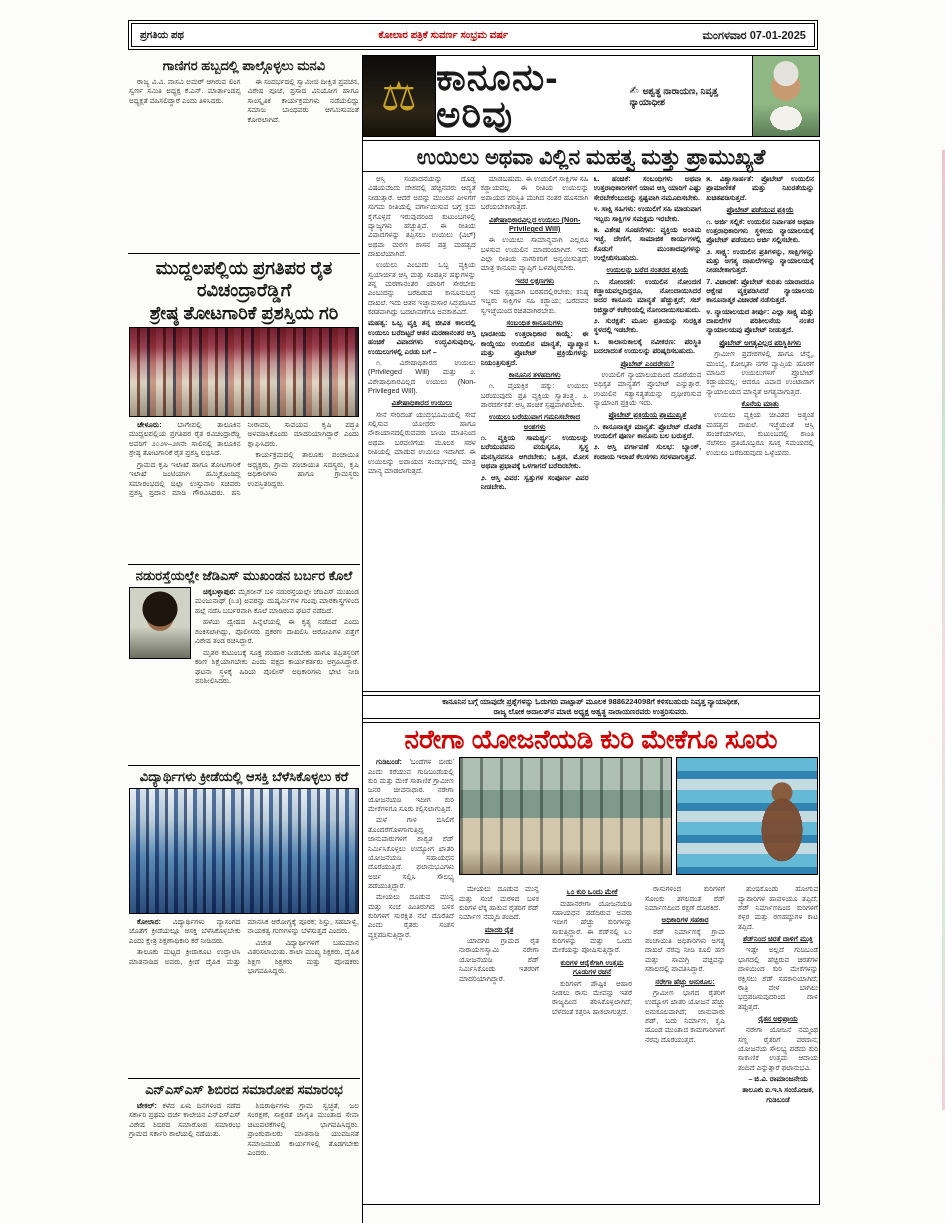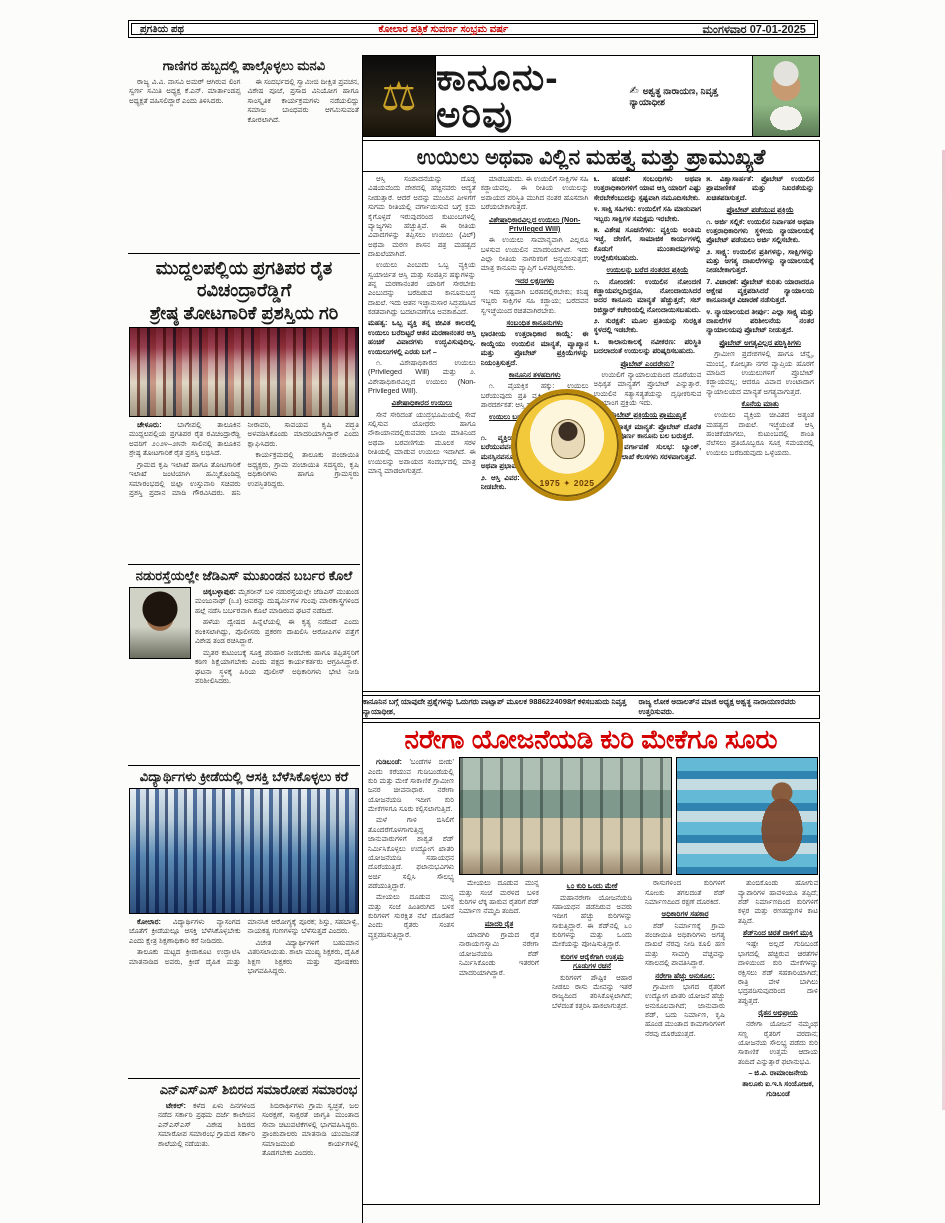--- a/index.html
+++ b/index.html
@@ -3,29 +3,29 @@
 <meta charset="utf-8">
 <style>
   html,body{margin:0;padding:0;}
   body{
     width:945px;height:1223px;position:relative;background:#fcfcfa;
     font-family:"Liberation Sans","DejaVu Sans",sans-serif;color:#1a1a1a;
     overflow:hidden;
   }
   .abs{position:absolute;}
   
-  .masthead{left:128px;top:20px;width:690px;height:18px;border:1.5px solid #000;padding:2px;box-sizing:border-box;background:#fff;}
+  .masthead{left:128px;top:20px;width:690px;height:30px;border:1.5px solid #000;padding:2px;box-sizing:border-box;background:#fff;}
   .masthead-inner{border:1px solid #000;height:100%;display:flex;align-items:center;justify-content:space-between;padding:0 8px;box-sizing:border-box;}
   .mh-left{font-weight:bold;font-size:10px;}
   .mh-center{font-weight:bold;font-size:10px;color:#c40000;}
   .mh-right{font-weight:bold;font-size:11px;}
   
   .leftcol{left:128px;top:55px;width:232px;}
   .l-article{padding:2px 1px 4px 1px;border-bottom:1.2px solid #000;overflow:hidden;}
-  .l-article:last-child{border-bottom:none;margin-left:29px;}
+  .l-article:last-child{border-bottom:none;}
   .h-small{font-size:13px;font-weight:bold;text-align:center;margin:2px 0 3px 0;line-height:1.15;}
   .h-two{font-size:18px;font-weight:bold;text-align:center;line-height:1.2;margin:2px 0;}
   .cols2{column-count:2;column-gap:7px;font-size:7.3px;line-height:1.3;text-align:justify;}
   .seg{margin:0 0 2px 0;}
   .seg-p{text-align:justify;text-indent:8px;}
   .seg-d{text-align:justify;text-indent:8px;}
   .seg-b{text-align:justify;font-weight:bold;}
   .seg-h{font-weight:bold;text-align:center;text-decoration:underline;margin:3px 0 2px 0;}
   .seg-g{font-weight:bold;text-align:center;}
   
@@ -77,30 +77,30 @@
   .will-col{flex:1;overflow:hidden;height:498px;}
   .seal{position:absolute;left:148px;top:248px;width:104px;height:104px;border-radius:50%;
     border:4px solid #b8860b;
     background:radial-gradient(circle at 50% 42%, #fdf6dd 0 46%, #f3c93c 47% 100%);
     box-shadow:0 0 0 2px #7a5a10 inset;display:flex;flex-direction:column;align-items:center;justify-content:flex-end;}
   .seal-face{position:absolute;top:26px;left:36px;width:32px;height:38px;border-radius:50% 50% 45% 45%;
     background:radial-gradient(circle at 50% 30%, #3c2f23 0 9px, transparent 10px),#e8d9b8;border:1px solid #6b5a2e;}
   .seal-years{font-size:8.5px;font-weight:bold;color:#6b3f07;margin-bottom:9px;letter-spacing:.5px;}
   
   .contact{margin-top:3px;height:24px;border:1.2px solid #000;box-sizing:border-box;
-    display:flex;align-items:center;justify-content:center;background:#fff;}
+    display:flex;flex-direction:column;align-items:center;justify-content:center;background:#fff;}
   .contact div{font-size:7.6px;font-weight:bold;line-height:1.3;}
   
   .nrega-box{margin-top:3px;height:483px;border:1.4px solid #000;box-sizing:border-box;background:#fff;overflow:hidden;}
   .nrega-title{color:#d40000;font-size:26px;font-weight:bold;text-align:center;line-height:1.05;padding:3px 0 2px 0;}
   .nrega-body{display:flex;gap:5px;padding:2px 5px;font-size:7.2px;line-height:1.3;}
   .nrega-left{width:86px;flex:none;overflow:hidden;height:430px;}
   .nrega-right{flex:1;display:flex;flex-direction:column;}
   .nrega-photos{display:flex;gap:4px;}
-  .nrega-cols{display:flex;gap:13px;margin-top:3px;}
+  .nrega-cols{display:flex;gap:13px;margin-top:9px;}
   .nrega-col{flex:1;overflow:hidden;height:305px;}
   .edge-artifact{right:0;top:150px;width:3px;height:960px;
     background:linear-gradient(180deg,#e7b7c2 0%,#bfe0c2 30%,#f2d4da 55%,#cfe6cf 80%,#e9c9d2 100%);opacity:.8;}
 </style>
 </head>
 <body>
 
 <div class="abs masthead">
   <div class="masthead-inner">
     <span class="mh-left">ಪ್ರಗತಿಯ ಪಥ</span>
@@ -225,24 +225,20 @@
           <div class="seg seg-b">೧. ಅರ್ಜಿ ಸಲ್ಲಿಕೆ: ಉಯಿಲಿನ ನಿರ್ವಾಹಕ ಅಥವಾ ಉತ್ತರಾಧಿಕಾರಿಗಳು ಸ್ಥಳೀಯ ನ್ಯಾಯಾಲಯಕ್ಕೆ ಪ್ರೊಬೇಟ್ ಪಡೆಯಲು ಅರ್ಜಿ ಸಲ್ಲಿಸಬೇಕು.</div>
           <div class="seg seg-b">೨. ಸಾಕ್ಷ್ಯ: ಉಯಿಲಿನ ಪ್ರತಿಗಳನ್ನು, ಸಾಕ್ಷಿಗಳನ್ನು ಮತ್ತು ಅಗತ್ಯ ದಾಖಲೆಗಳನ್ನು ನ್ಯಾಯಾಲಯಕ್ಕೆ ನೀಡಬೇಕಾಗುತ್ತದೆ.</div>
           <div class="seg seg-b">7. ವಿಚಾರಣೆ: ಪ್ರೊಬೇಟ್ ಕುರಿತು ಯಾರಾದರೂ ಆಕ್ಷೇಪ ವ್ಯಕ್ತಪಡಿಸಿದರೆ ನ್ಯಾಯಾಲಯ ಕಾನೂನಾತ್ಮಕ ವಿಚಾರಣೆ ನಡೆಸುತ್ತದೆ.</div>
           <div class="seg seg-b">೪. ನ್ಯಾಯಾಲಯದ ತೀರ್ಪು: ಎಲ್ಲಾ ಸಾಕ್ಷ್ಯ ಮತ್ತು ದಾಖಲೆಗಳ ಪರಿಶೀಲನೆಯ ನಂತರ ನ್ಯಾಯಾಲಯವು ಪ್ರೊಬೇಟ್ ನೀಡುತ್ತದೆ.</div>
           <div class="seg seg-h">ಪ್ರೊಬೇಟ್ ಅಗತ್ಯವಿಲ್ಲದ ಪರಿಸ್ಥಿತಿಗಳು</div>
           <div class="seg seg-p">ಗ್ರಾಮೀಣ ಪ್ರದೇಶಗಳಲ್ಲಿ ಹಾಗೂ ಚೆನ್ನೈ, ಮುಂಬೈ, ಕೋಲ್ಕತಾ ನಗರ ವ್ಯಾಪ್ತಿಯ ಹೊರಗೆ ಮಾಡಿದ ಉಯಿಲುಗಳಿಗೆ ಪ್ರೊಬೇಟ್ ಕಡ್ಡಾಯವಲ್ಲ; ಆದರೂ ವಿವಾದ ಉಂಟಾದಾಗ ನ್ಯಾಯಾಲಯದ ಮಾನ್ಯತೆ ಅಗತ್ಯವಾಗುತ್ತದೆ.</div>
           <div class="seg seg-h">ಕೊನೆಯ ಮಾತು</div>
           <div class="seg seg-p">ಉಯಿಲು ವ್ಯಕ್ತಿಯ ಜೀವಿತದ ಅತ್ಯಂತ ಮಹತ್ವದ ದಾಖಲೆ. ಇಚ್ಛೆಯಂತೆ ಆಸ್ತಿ ಹಂಚಿಕೆಯಾಗಲು, ಕುಟುಂಬದಲ್ಲಿ ಶಾಂತಿ ನೆಲೆಸಲು ಪ್ರತಿಯೊಬ್ಬರೂ ಸೂಕ್ತ ಸಮಯದಲ್ಲಿ ಉಯಿಲು ಬರೆದಿಡುವುದು ಒಳ್ಳೆಯದು.</div>
         </div>
     </div>
-    <div class="seal">
-      <div class="seal-face"></div>
-      <div class="seal-years">1975 ✦ 2025</div>
-    </div>
   </div>
 
   <div class="contact">
     <div>ಕಾನೂನಿನ ಬಗ್ಗೆ ಯಾವುದೇ ಪ್ರಶ್ನೆಗಳನ್ನು ಓದುಗರು ವಾಟ್ಸಾಪ್ ಮೂಲಕ 9886224098ಗೆ ಕಳಿಸಬಹುದು ನಿವೃತ್ತ ನ್ಯಾಯಾಧೀಶ,</div>
     <div>ರಾಜ್ಯ ಲೋಕ ಅದಾಲತ್‌ನ ಮಾಜಿ ಅಧ್ಯಕ್ಷ ಅಶ್ವತ್ಥ ನಾರಾಯಣರವರು ಉತ್ತರಿಸುವರು.</div>
   </div>
 
   <div class="nrega-box">
     <div class="nrega-title">ನರೇಗಾ ಯೋಜನೆಯಡಿ ಕುರಿ ಮೇಕೆಗೂ ಸೂರು</div>
     <div class="nrega-body">

